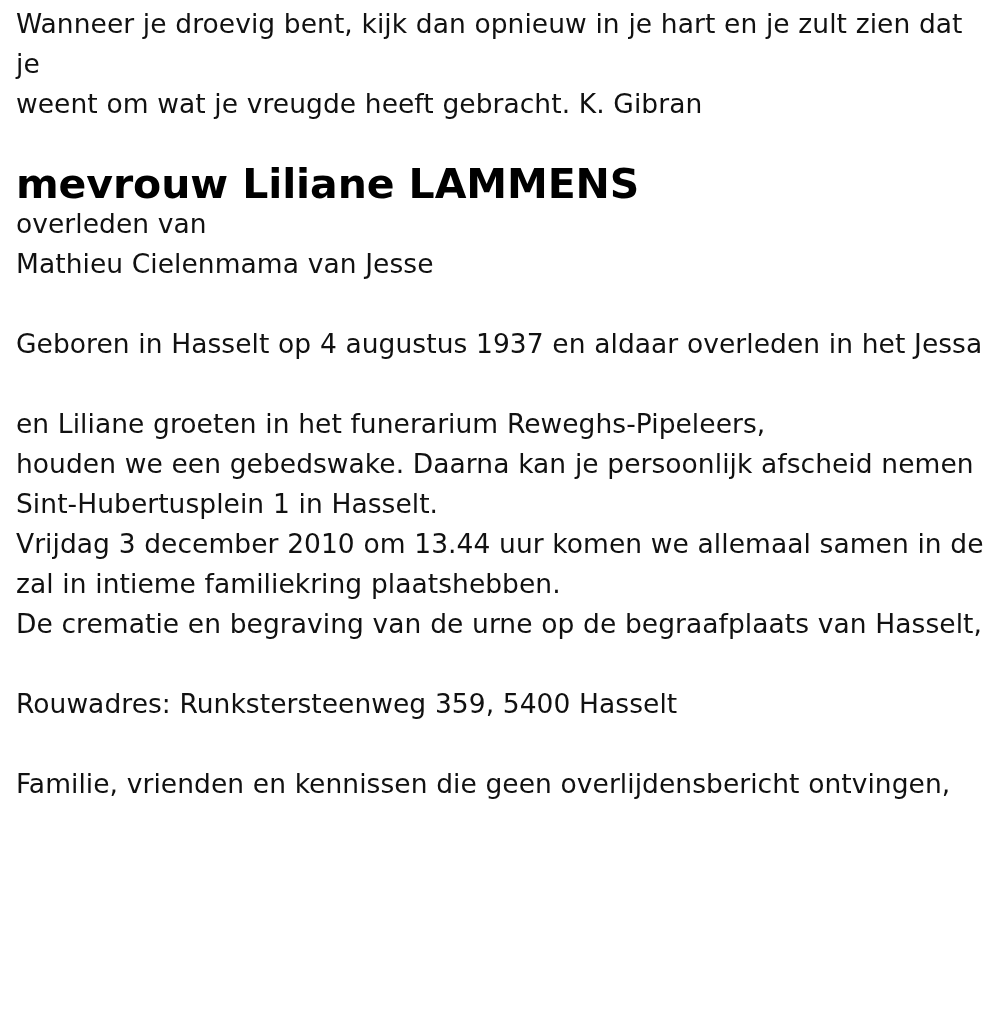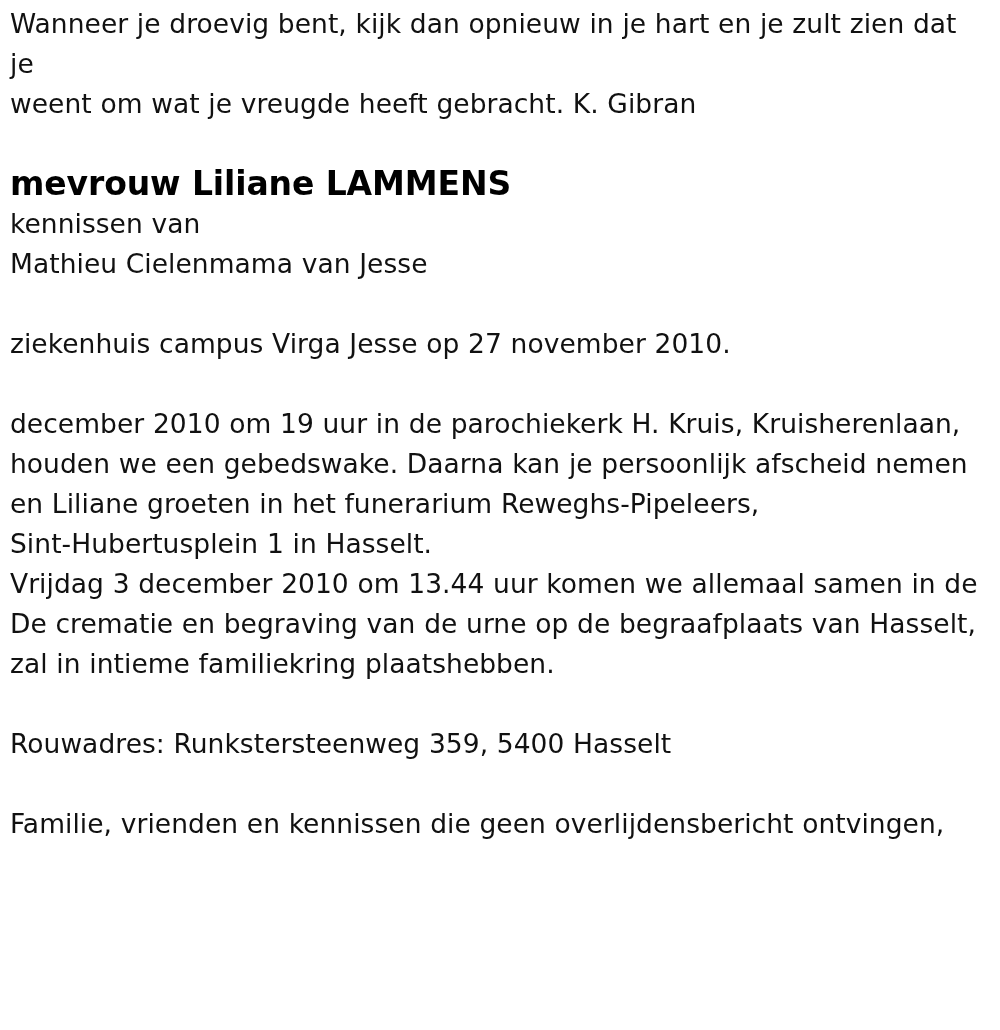--- a/index.html
+++ b/index.html
@@ -13,37 +13,37 @@
     height: 1030px;
     overflow: hidden;
     font-family: "DejaVu Sans", "Liberation Sans", sans-serif;
     color: #111111;
     -webkit-font-smoothing: antialiased;
   }
   .notice {
     box-sizing: border-box;
     width: 1000px;
     height: 1030px;
-    padding: 4px 12px 0 10px;
+    padding: 4px 12px 0 16px;
   }
   .para {
     font-size: 26.5px;
     line-height: 40px;
     letter-spacing: 0.05px;
     color: #111111;
     margin: 0;
     max-width: 985px;
     word-spacing: 0.2px;
   }
   .para .line {
     display: block;
     white-space: pre-wrap;
   }
   .name-heading {
-    font-size: 33px;
+    font-size: 41px;
     line-height: 40px;
     font-weight: 700;
     color: #000000;
     margin: 0;
     letter-spacing: -0.1px;
   }
   .spacer {
     display: block;
     height: 40px;
   }
@@ -59,40 +59,39 @@
   <p class="para block">
     <span class="line">Wanneer je droevig bent, kijk dan opnieuw in je hart en je zult zien dat je</span>
     <span class="line">weent om wat je vreugde heeft gebracht. K. Gibran</span>
   </p>
 
   <span class="spacer"></span>
 
   <h1 class="name-heading">mevrouw Liliane LAMMENS</h1>
 
   <p class="para block">
-    <span class="line">kennissen van</span>
+    <span class="line">overleden van</span>
     <span class="line">Mathieu Cielenmama van Jesse</span>
   </p>
 
   <span class="spacer"></span>
 
   <p class="para block">
-    <span class="line">ziekenhuis campus Virga Jesse op 27 november 2010.</span>
+    <span class="line">Geboren in Hasselt op 4 augustus 1937 en aldaar overleden in het Jessa</span>
   </p>
 
   <span class="spacer"></span>
 
   <p class="para block">
-    <span class="line">december 2010 om 19 uur in de parochiekerk H. Kruis, Kruisherenlaan,</span>
+    <span class="line">en Liliane groeten in het funerarium Reweghs-Pipeleers,</span>
     <span class="line">houden we een gebedswake. Daarna kan je persoonlijk afscheid nemen</span>
-    <span class="line">en Liliane groeten in het funerarium Reweghs-Pipeleers,</span>
     <span class="line">Sint-Hubertusplein 1 in Hasselt.</span>
     <span class="line">Vrijdag 3 december 2010 om 13.44 uur komen we allemaal samen in de</span>
+    <span class="line">zal in intieme familiekring plaatshebben.</span>
     <span class="line">De crematie en begraving van de urne op de begraafplaats van Hasselt,</span>
-    <span class="line">zal in intieme familiekring plaatshebben.</span>
   </p>
 
   <span class="spacer"></span>
 
   <p class="para block">
     <span class="line">Rouwadres: Runkstersteenweg 359, 5400 Hasselt</span>
   </p>
 
   <span class="spacer"></span>
 

